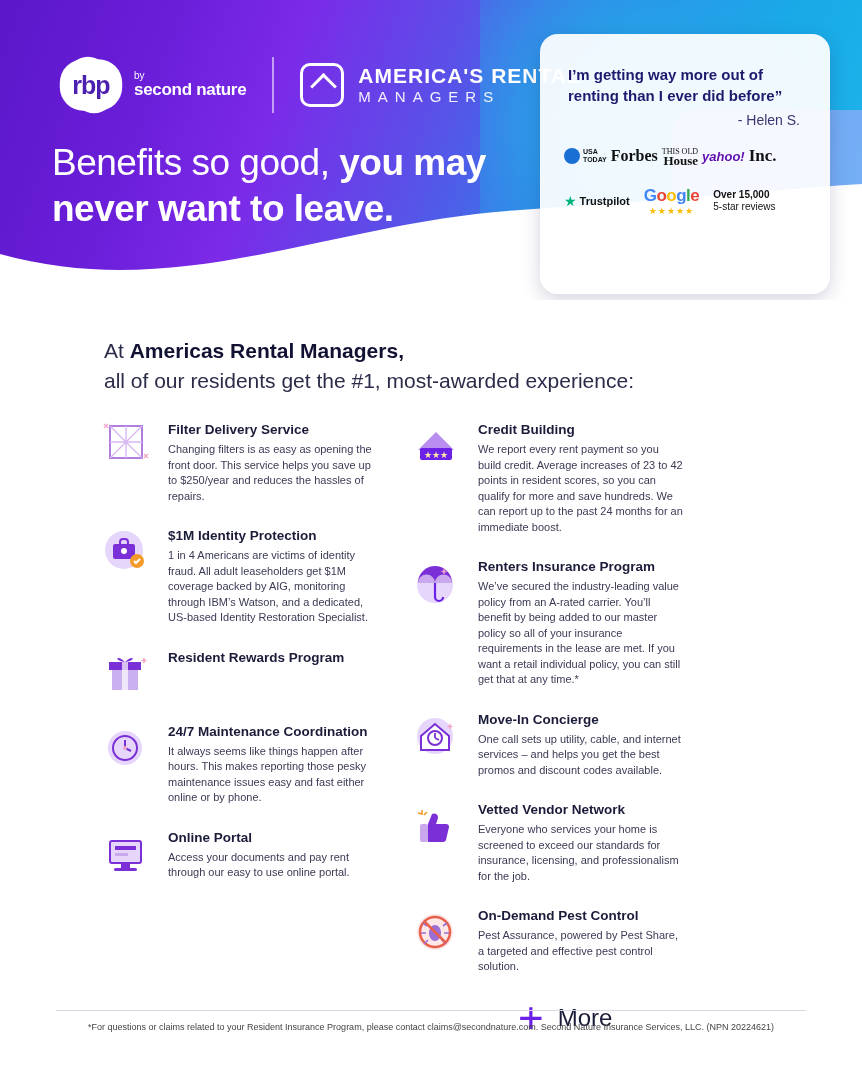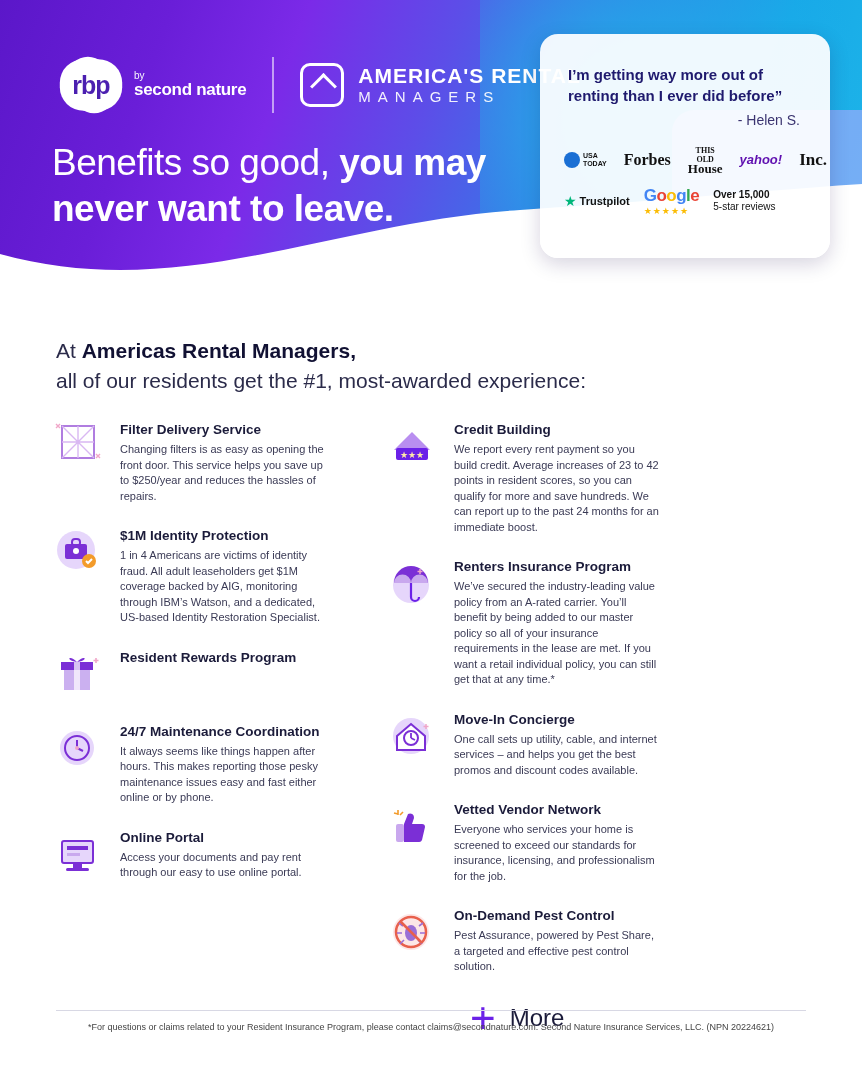--- a/index.html
+++ b/index.html
@@ -105,62 +105,62 @@
     font-size: 37px;
     line-height: 46px;
     letter-spacing: -0.5px;
   }
   .hero-headline .bold { font-weight: bold; }
 
   
   .card {
     position: absolute;
     left: 540px; top: 34px;
-    width: 290px; height: 224px;
+    width: 290px; height: 260px;
     background: rgba(255,255,255,0.93);
     border-radius: 18px;
     box-shadow: 0 6px 20px rgba(30,10,80,.18);
   }
   .quote {
     position: absolute; left: 28px; top: 30px; width: 238px;
     color: #1f1a6e;
     font-size: 15px; line-height: 21px; font-weight: bold;
   }
   .quote-attr {
     position: absolute; right: 30px; top: 78px;
     font-size: 14px; color: #3b3470;
   }
   .press-row {
     position: absolute; left: 24px; top: 112px;
-    width: 246px; display:flex; align-items:center; gap: 17px;
+    width: 246px; display:flex; align-items:center; gap: 4px;
   }
   .usatoday { display:flex; align-items:center; gap:3px;}
   .usa-dot { width:16px;height:16px;border-radius:50%;background:#1a6fd4;}
   .usa-tx { font-size:7px; font-weight:bold; color:#111; line-height:8px;}
   .forbes { font-family:"Liberation Serif", serif; font-size:16px; font-weight:bold; color:#111;}
-  .house { font-family:"Liberation Serif", serif; font-size:8px; font-weight:bold; color:#111; line-height:9px; text-align:center;}
+  .house { font-family:"Liberation Serif", serif; font-size:8px; font-weight:normal; color:#111; line-height:9px; text-align:right;}
   .house b { font-size:13px; display:block;}
   .yahoo { font-size:13px; font-weight:bold; color:#5f0fb0; font-style:italic;}
   .inc { font-family:"Liberation Serif", serif; font-size:17px; font-weight:bold; color:#111;}
   .press-row2 {
     position: absolute; left: 24px; top: 152px;
     width: 250px; display:flex; align-items:center; gap: 14px;
   }
   .trustpilot { display:flex; align-items:center; gap:3px;}
   .tp-star { color:#00b67a; font-size:14px;}
   .tp-tx { font-size:11px; font-weight:bold; color:#111;}
-  .google-blk { text-align:left; }
+  .google-blk { text-align:center; }
   .g-word { font-size:17px; font-weight:bold; letter-spacing:-0.5px;}
   .g-b{color:#4285f4}.g-r{color:#ea4335}.g-y{color:#fbbc05}.g-g{color:#34a853}
   .g-stars { color:#fbbc05; font-size:9px; letter-spacing:1px; }
   .reviews { font-size:10px; color:#111; line-height:12px; }
   .reviews .big { font-weight:bold; }
 
   
-  .body-wrap { position: absolute; top: 300px; left:0; width: 740px; }
+  .body-wrap { position: absolute; top: 300px; left:0; width: 740px; padding-left: 48px; }
   .intro {
     margin: 36px 0 0 56px;
     color: #2b2b4a;
     font-size: 21px;
     line-height: 30px;
   }
   .intro b { color:#111133; }
 
   .cols {
     display: flex;

